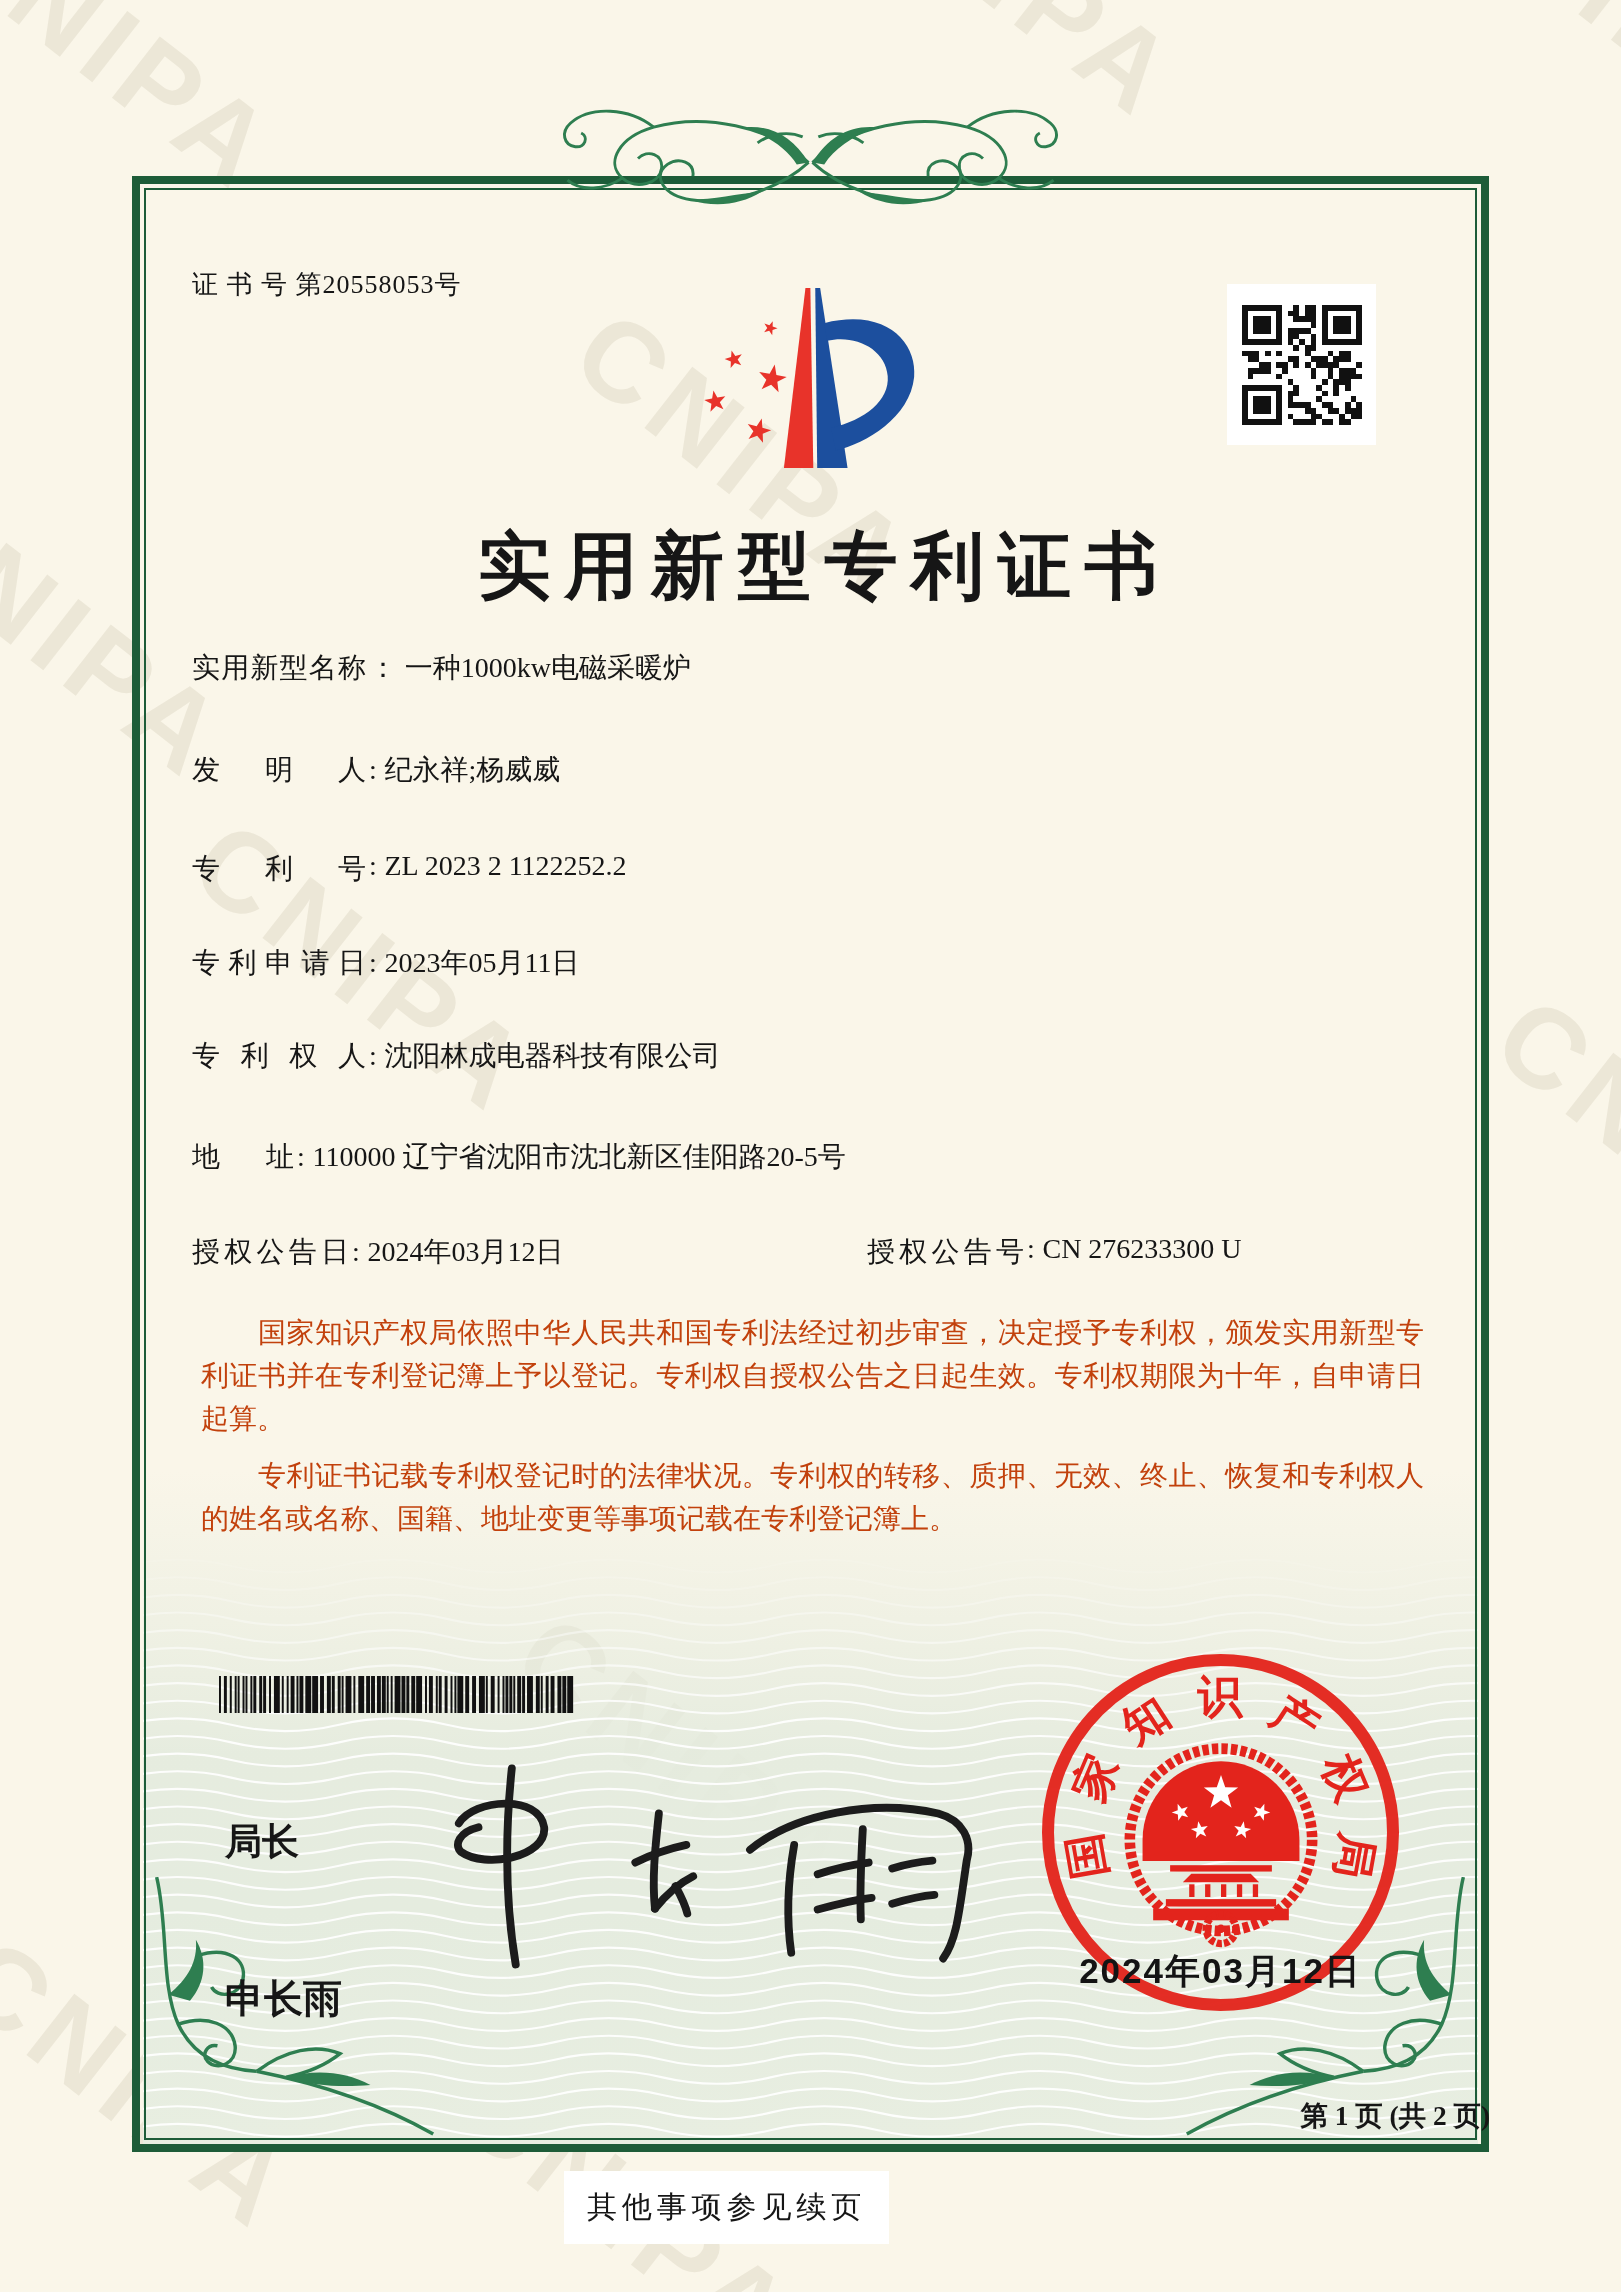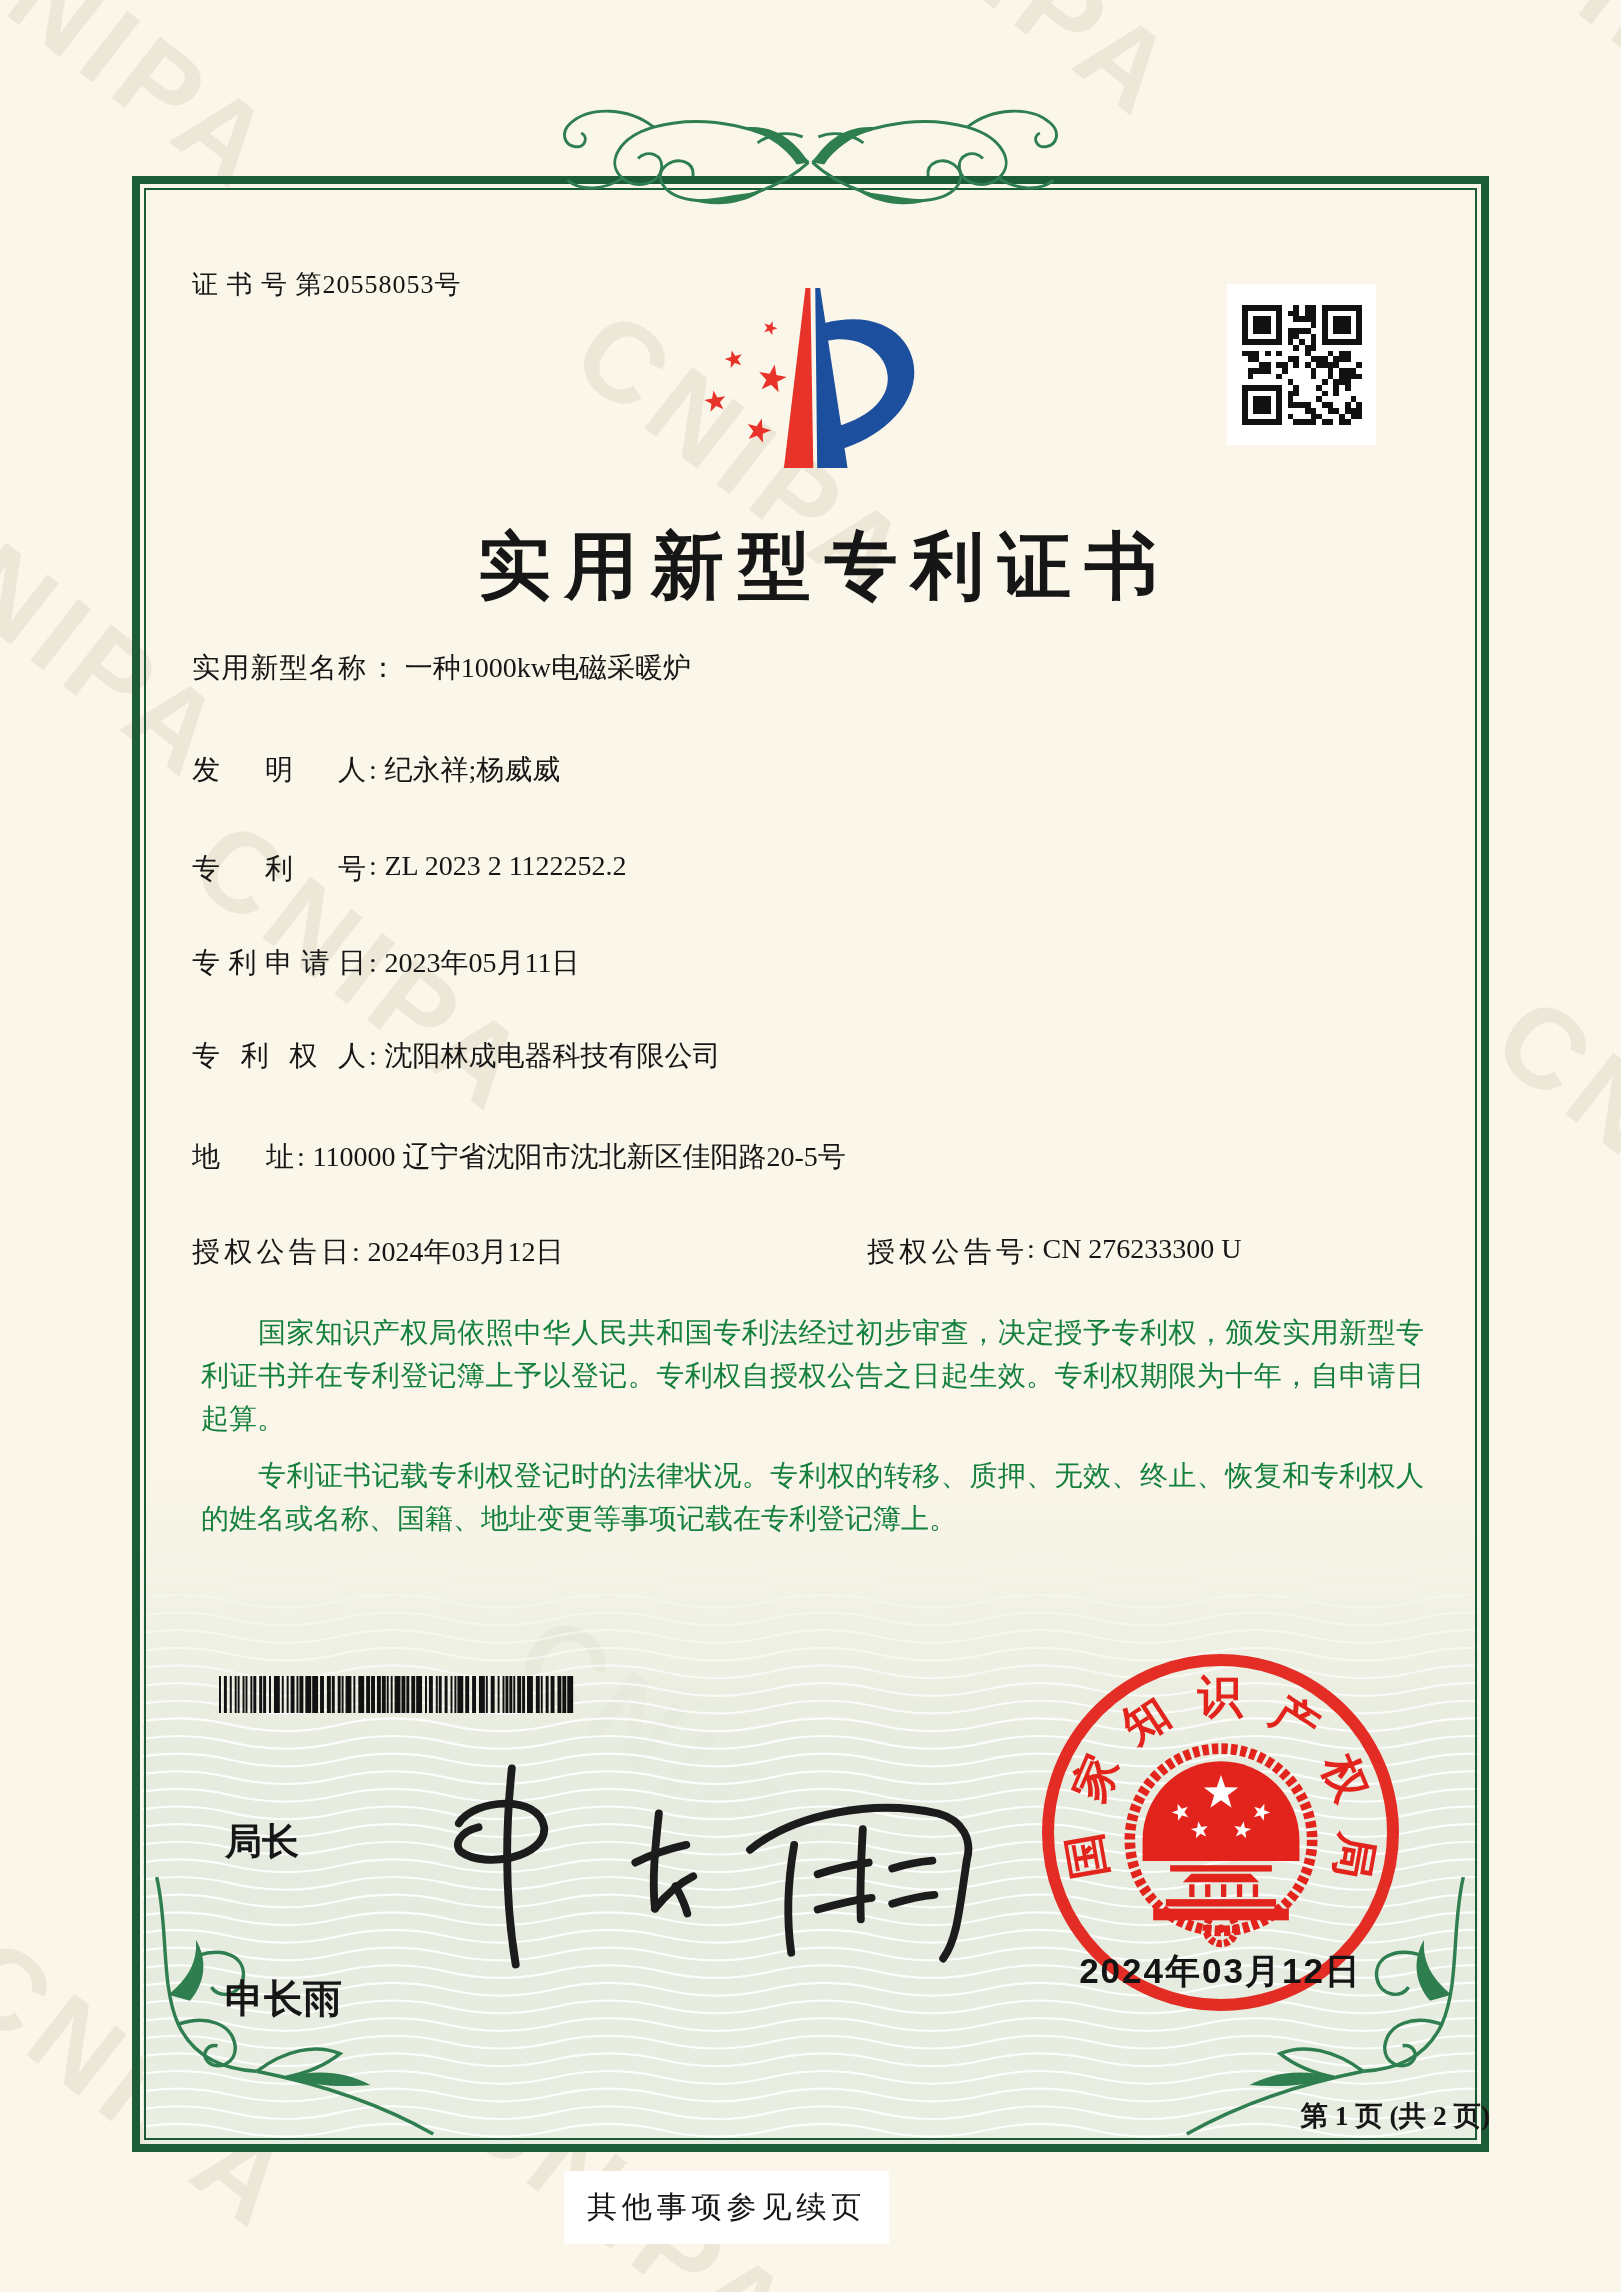--- a/index.html
+++ b/index.html
@@ -42,21 +42,21 @@
   .frow{position:absolute;left:0;white-space:nowrap;}
   .r1{top:649px}.r2{top:751px}.r3{top:850px}.r4{top:944px}.r5{top:1037px}.r6{top:1138px}.r7{top:1233px}
   .flabel{display:inline-block;width:174px;text-align:justify;text-align-last:justify;vertical-align:top;}
   .flabel.narrow{width:102px;}
   .flabel.w5{width:157px;}
   .fsep{display:inline-block;padding:0 7.8px 0 2.9px;}
   .grant-no-group{position:absolute;left:675px;top:0;white-space:nowrap;}
 
   
   .paras{position:absolute;left:201px;top:1311px;width:1223px;z-index:5;}
-  .paras p{margin:0;font-size:28px;line-height:43px;text-align:justify;text-indent:57px;color:#15803d;}
+  .paras p{margin:0;font-size:28px;line-height:43px;text-align:justify;text-indent:57px;color:#c2410c;}
   .paras p + p{margin-top:13.7px;}
 
   
   .barcode{position:absolute;left:219px;top:1676px;width:361px;height:37px;z-index:5;}
   .sig-title{position:absolute;left:225px;top:1817px;font:bold 37px "Liberation Sans","DejaVu Sans",sans-serif;z-index:5;}
   .sig-name{position:absolute;left:225px;top:1972px;font:bold 39px "Liberation Sans","DejaVu Sans",sans-serif;z-index:5;}
   .signature-svg{position:absolute;left:402px;top:1754px;width:600px;height:221px;z-index:5;}
 
   .seal{position:absolute;left:1042px;top:1654px;width:357px;height:357px;z-index:6;}
   .seal-ring{position:absolute;inset:0;border:12.7px solid #e3241c;border-radius:50%;opacity:0.96;}

